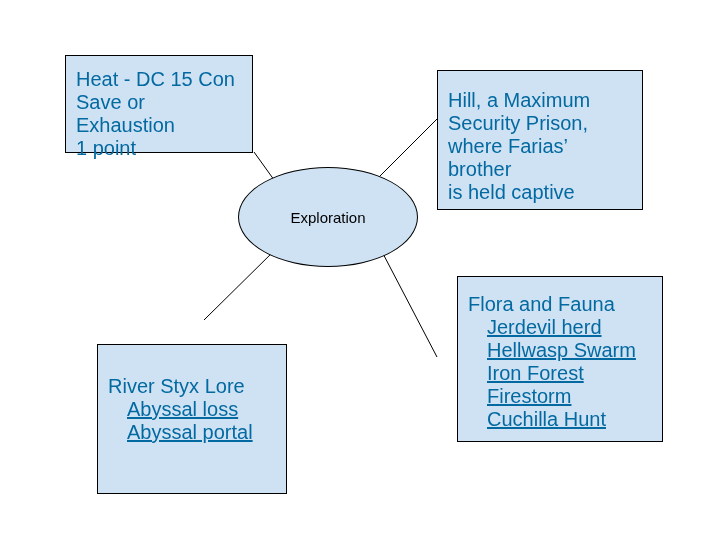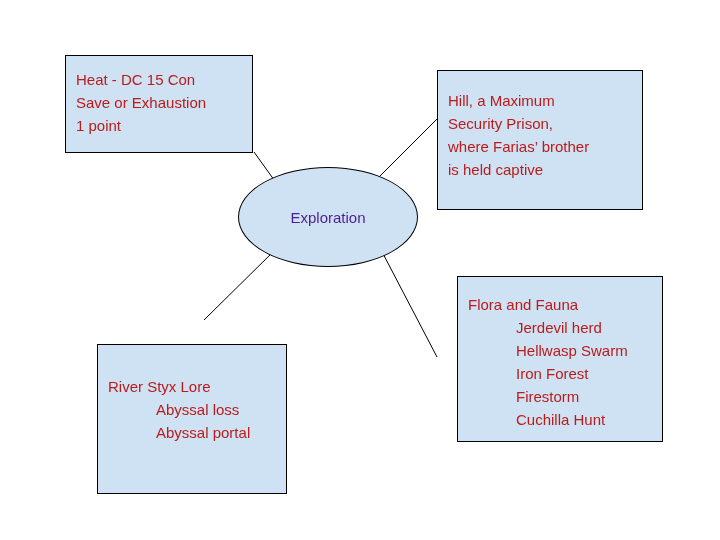--- a/index.html
+++ b/index.html
@@ -20,45 +20,45 @@
     left: 0;
     top: 0;
     width: 720px;
     height: 540px;
   }
   .node {
     position: absolute;
     background: #cfe2f3;
     border: 1px solid #000000;
     box-sizing: border-box;
-    font-size: 15px;
+    font-size: 20px;
     line-height: 23px;
-    color: #b91c1c;
+    color: #0369a1;
   }
   .node .line { padding-left: 10px; padding-right: 6px; }
-  .node .line.indent { padding-left: 58px; }
+  .node .line.indent { padding-left: 29px; text-decoration: underline; }
   .node-heat   { left: 65px;  top: 55px;  width: 188px; height: 98px;  padding-top: 12px; }
   .node-sight  { left: 437px; top: 70px;  width: 206px; height: 140px; padding-top: 18px; }
   .node-river  { left: 97px;  top: 320px; width: 190px; height: 150px; padding-top: 30px; margin-top: 24px; }
   .node-flora  { left: 437px; top: 276px; width: 206px; height: 166px; padding-top: 16px; margin-left: 20px; }
   .ellipse {
     position: absolute;
     left: 238px;
     top: 167px;
     width: 180px;
     height: 100px;
     background: #cfe2f3;
     border: 1px solid #000000;
     border-radius: 50%;
     box-sizing: border-box;
     display: flex;
     align-items: center;
     justify-content: center;
     font-size: 15px;
-    color: #4c1d95;
+    color: #000000;
   }
 </style>
 </head>
 <body>
 
 <div class="canvas">
 
   <svg class="connectors" viewBox="0 0 720 540" xmlns="http://www.w3.org/2000/svg">
     <line x1="254" y1="152" x2="282" y2="191" stroke="#000000" stroke-width="1"></line>
     <line x1="372" y1="184" x2="437" y2="119" stroke="#000000" stroke-width="1"></line>

